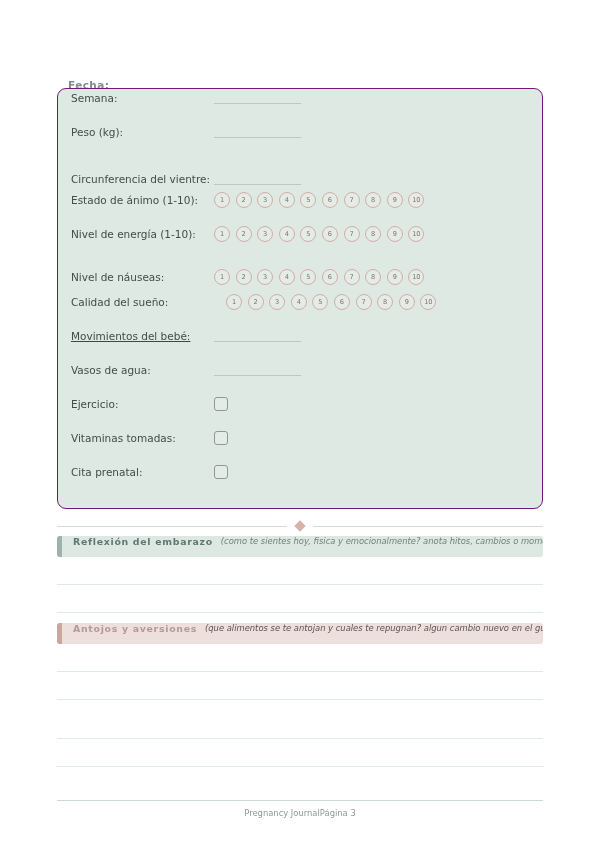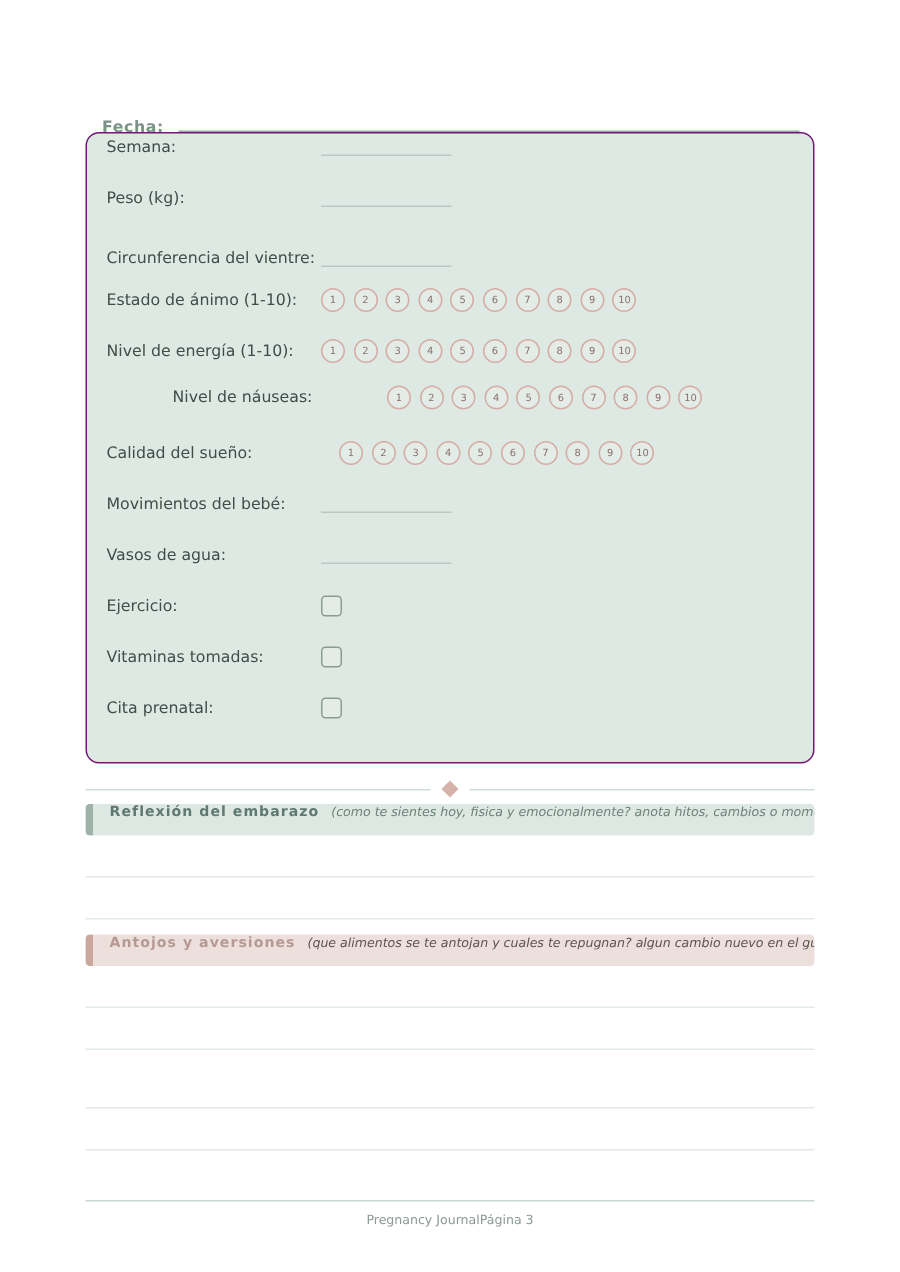--- a/index.html
+++ b/index.html
@@ -214,21 +214,21 @@
 
   <div class="card" id="card">
       <div class="field" style="top: -3px;">
         <span class="field-label">Semana:</span>
         <span class="field-underline"></span>
       </div>
       <div class="field" style="top: 31px;">
         <span class="field-label">Peso (kg):</span>
         <span class="field-underline"></span>
       </div>
-      <div class="field" style="top: 65px; align-items: flex-end;">
+      <div class="field" style="top: 78px;">
         <span class="field-label">Circunferencia del vientre:</span>
         <span class="field-underline"></span>
       </div>
       <div class="field" style="top: 99px;">
         <span class="field-label">Estado de ánimo (1-10):</span>
         <span class="rating">
           <span class="dot">1</span>
           <span class="dot">2</span>
           <span class="dot">3</span>
           <span class="dot">4</span>
@@ -248,21 +248,21 @@
           <span class="dot">3</span>
           <span class="dot">4</span>
           <span class="dot">5</span>
           <span class="dot">6</span>
           <span class="dot">7</span>
           <span class="dot">8</span>
           <span class="dot">9</span>
           <span class="dot">10</span>
         </span>
       </div>
-      <div class="field" style="top: 164px; margin-left: 44px;">
+      <div class="field" style="top: 176px;">
         <span class="field-label">Nivel de náuseas:</span>
         <span class="rating">
           <span class="dot">1</span>
           <span class="dot">2</span>
           <span class="dot">3</span>
           <span class="dot">4</span>
           <span class="dot">5</span>
           <span class="dot">6</span>
           <span class="dot">7</span>
           <span class="dot">8</span>
@@ -278,21 +278,21 @@
           <span class="dot">3</span>
           <span class="dot">4</span>
           <span class="dot">5</span>
           <span class="dot">6</span>
           <span class="dot">7</span>
           <span class="dot">8</span>
           <span class="dot">9</span>
           <span class="dot">10</span>
         </span>
       </div>
-      <div class="field" style="top: 235px;">
+      <div class="field" style="top: 235px; text-decoration: underline;">
         <span class="field-label">Movimientos del bebé:</span>
         <span class="field-underline"></span>
       </div>
       <div class="field" style="top: 269px;">
         <span class="field-label">Vasos de agua:</span>
         <span class="field-underline"></span>
       </div>
       <div class="field" style="top: 303px;">
         <span class="field-label">Ejercicio:</span>
         <span class="cbox"></span>

